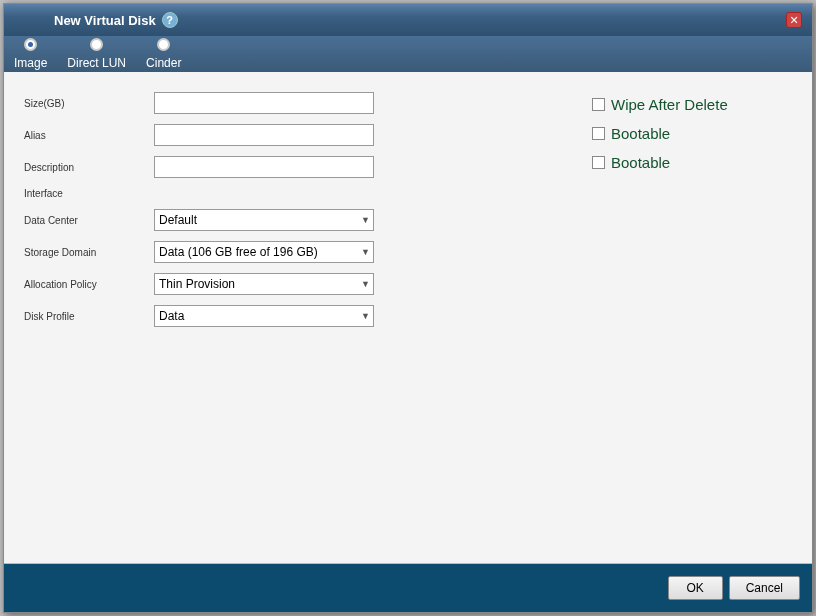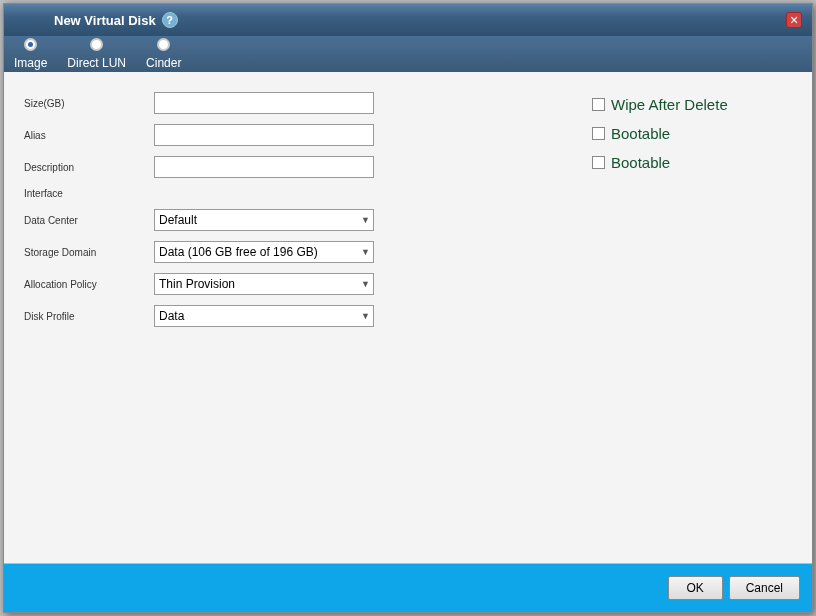--- a/index.html
+++ b/index.html
@@ -179,21 +179,21 @@
       height: 13px;
       border: 1px solid #888;
       background: white;
       flex-shrink: 0;
     }
     .checkbox-label {
       font-size: 15px;
       color: #14532d;
     }
     .footer {
-      background: #0ea5e9;
+      background: #0c4a6e;
       border-top: 1px solid #bbb;
       padding: 24px 12px;
       display: flex;
       justify-content: flex-end;
       gap: 6px;
       flex-shrink: 0;
       height: 40px;
       align-items: center;
     }
     .footer-btn {

